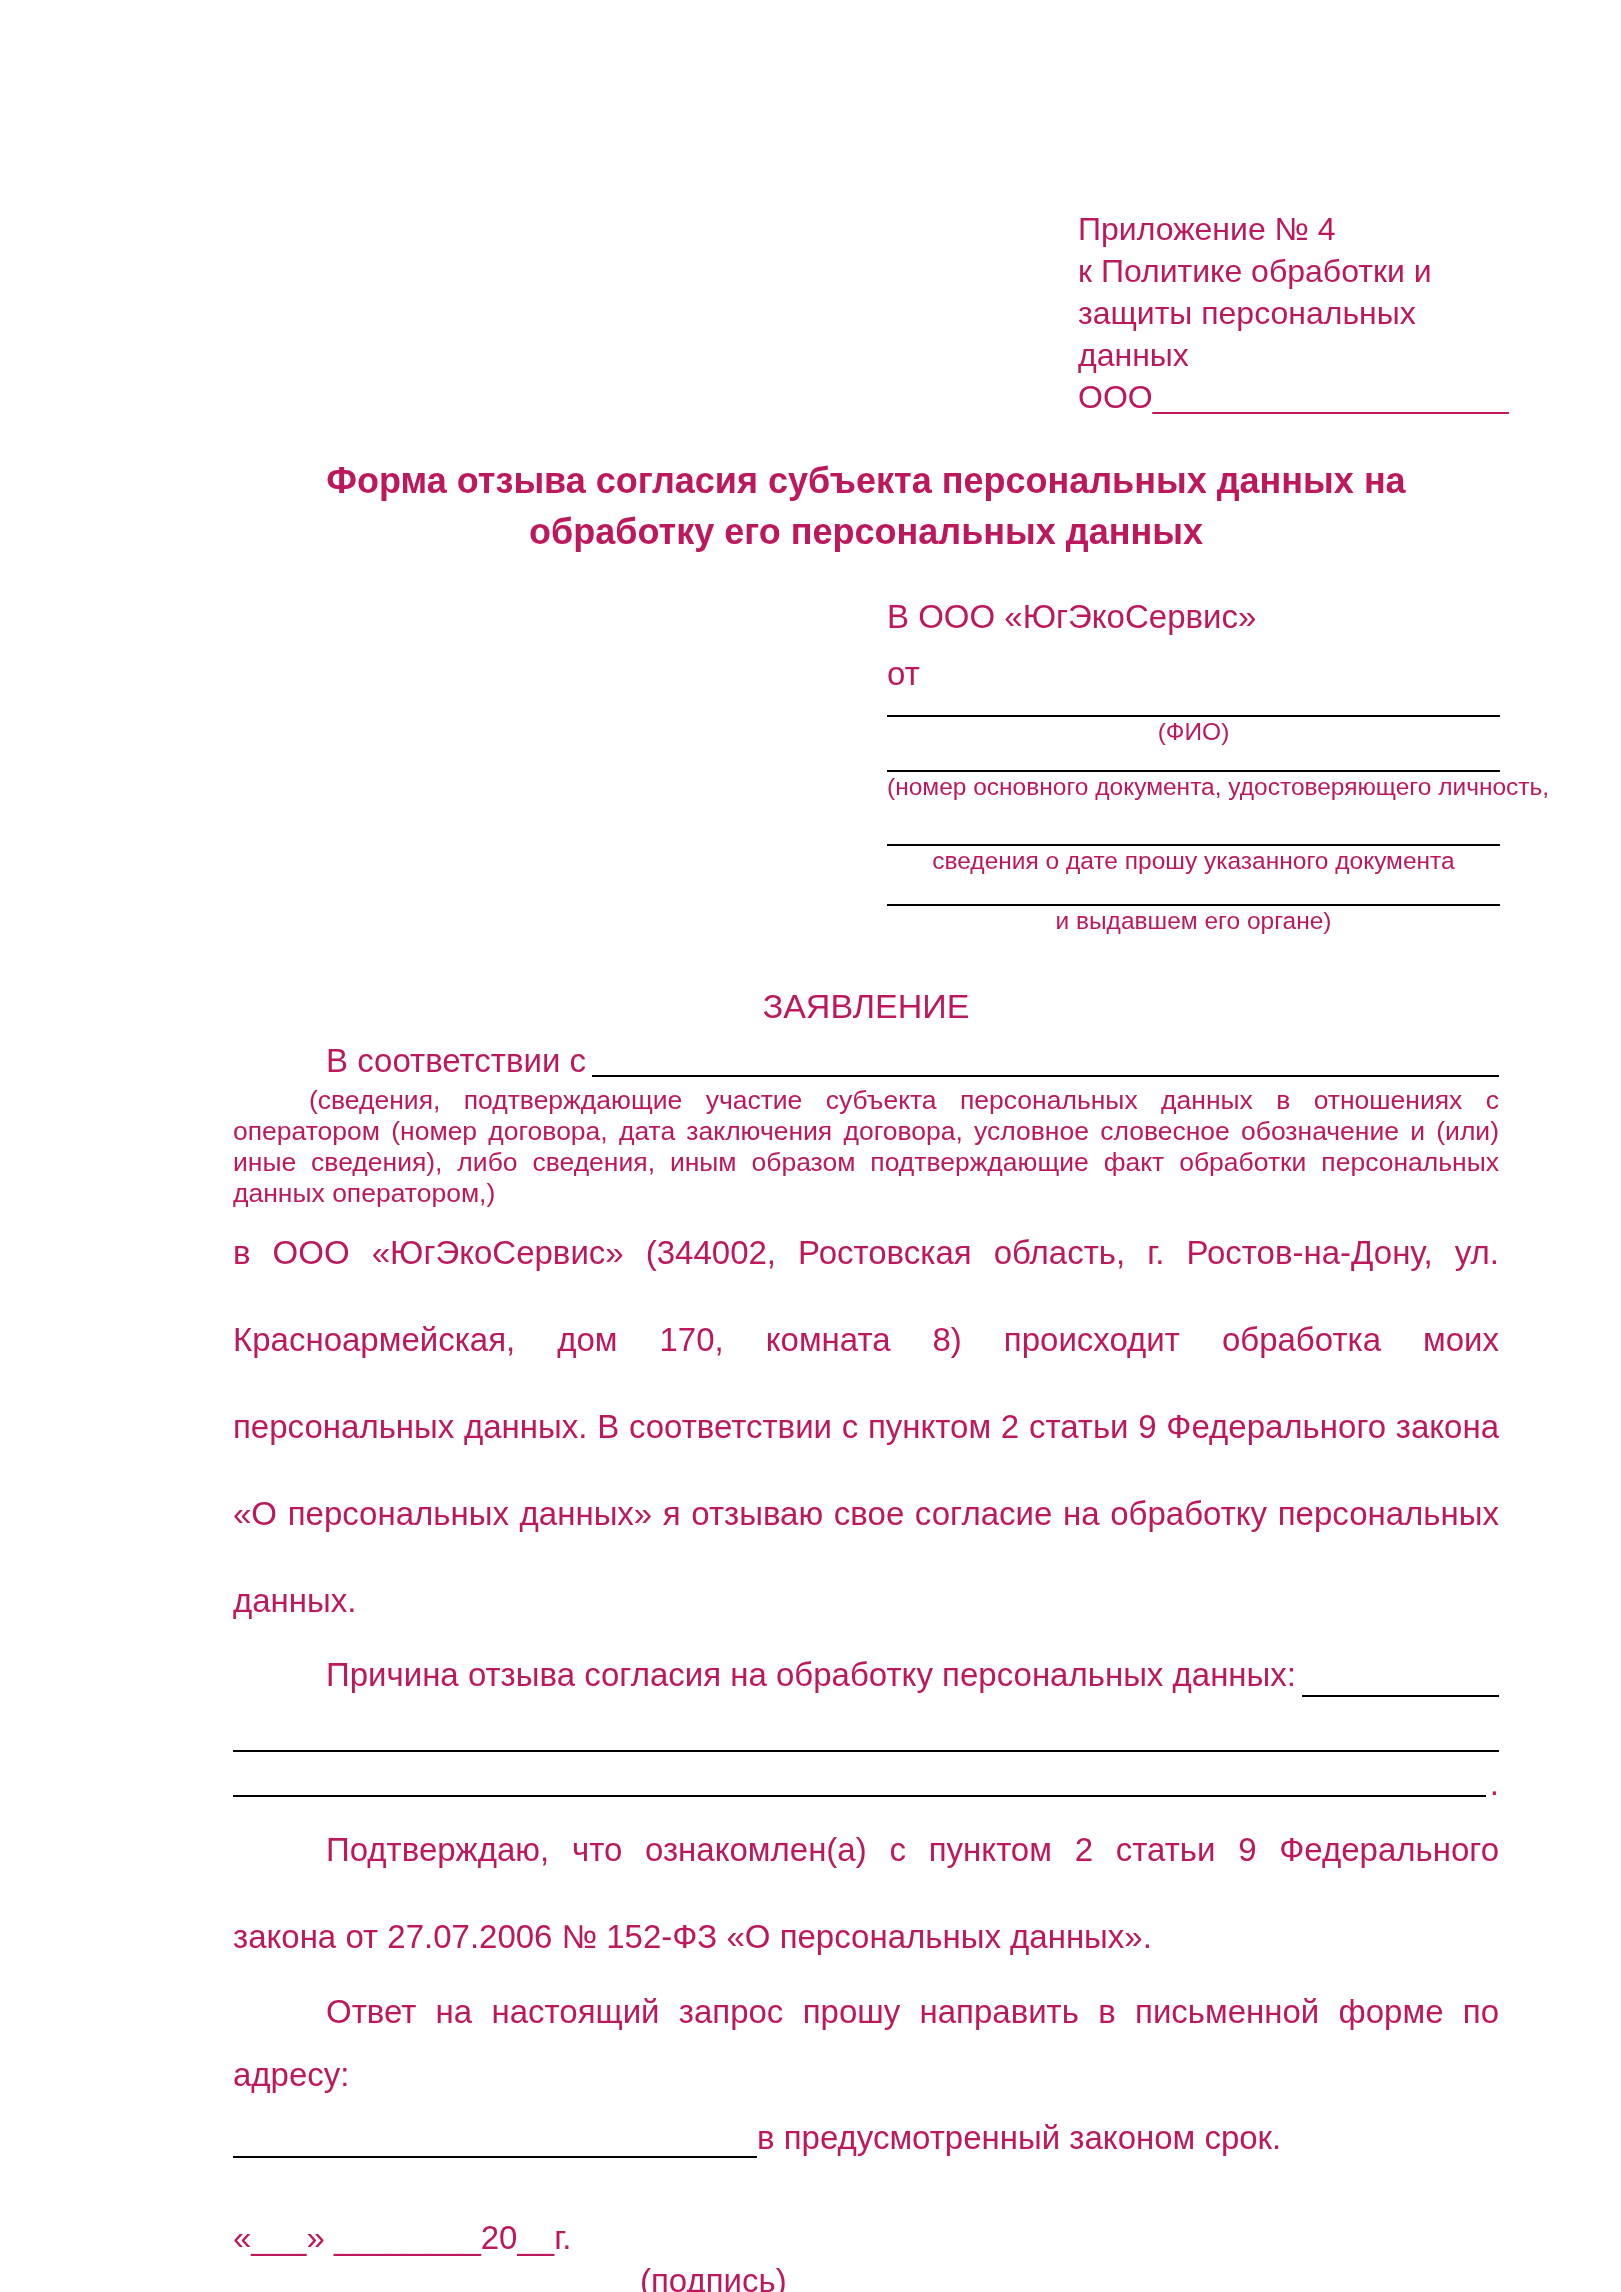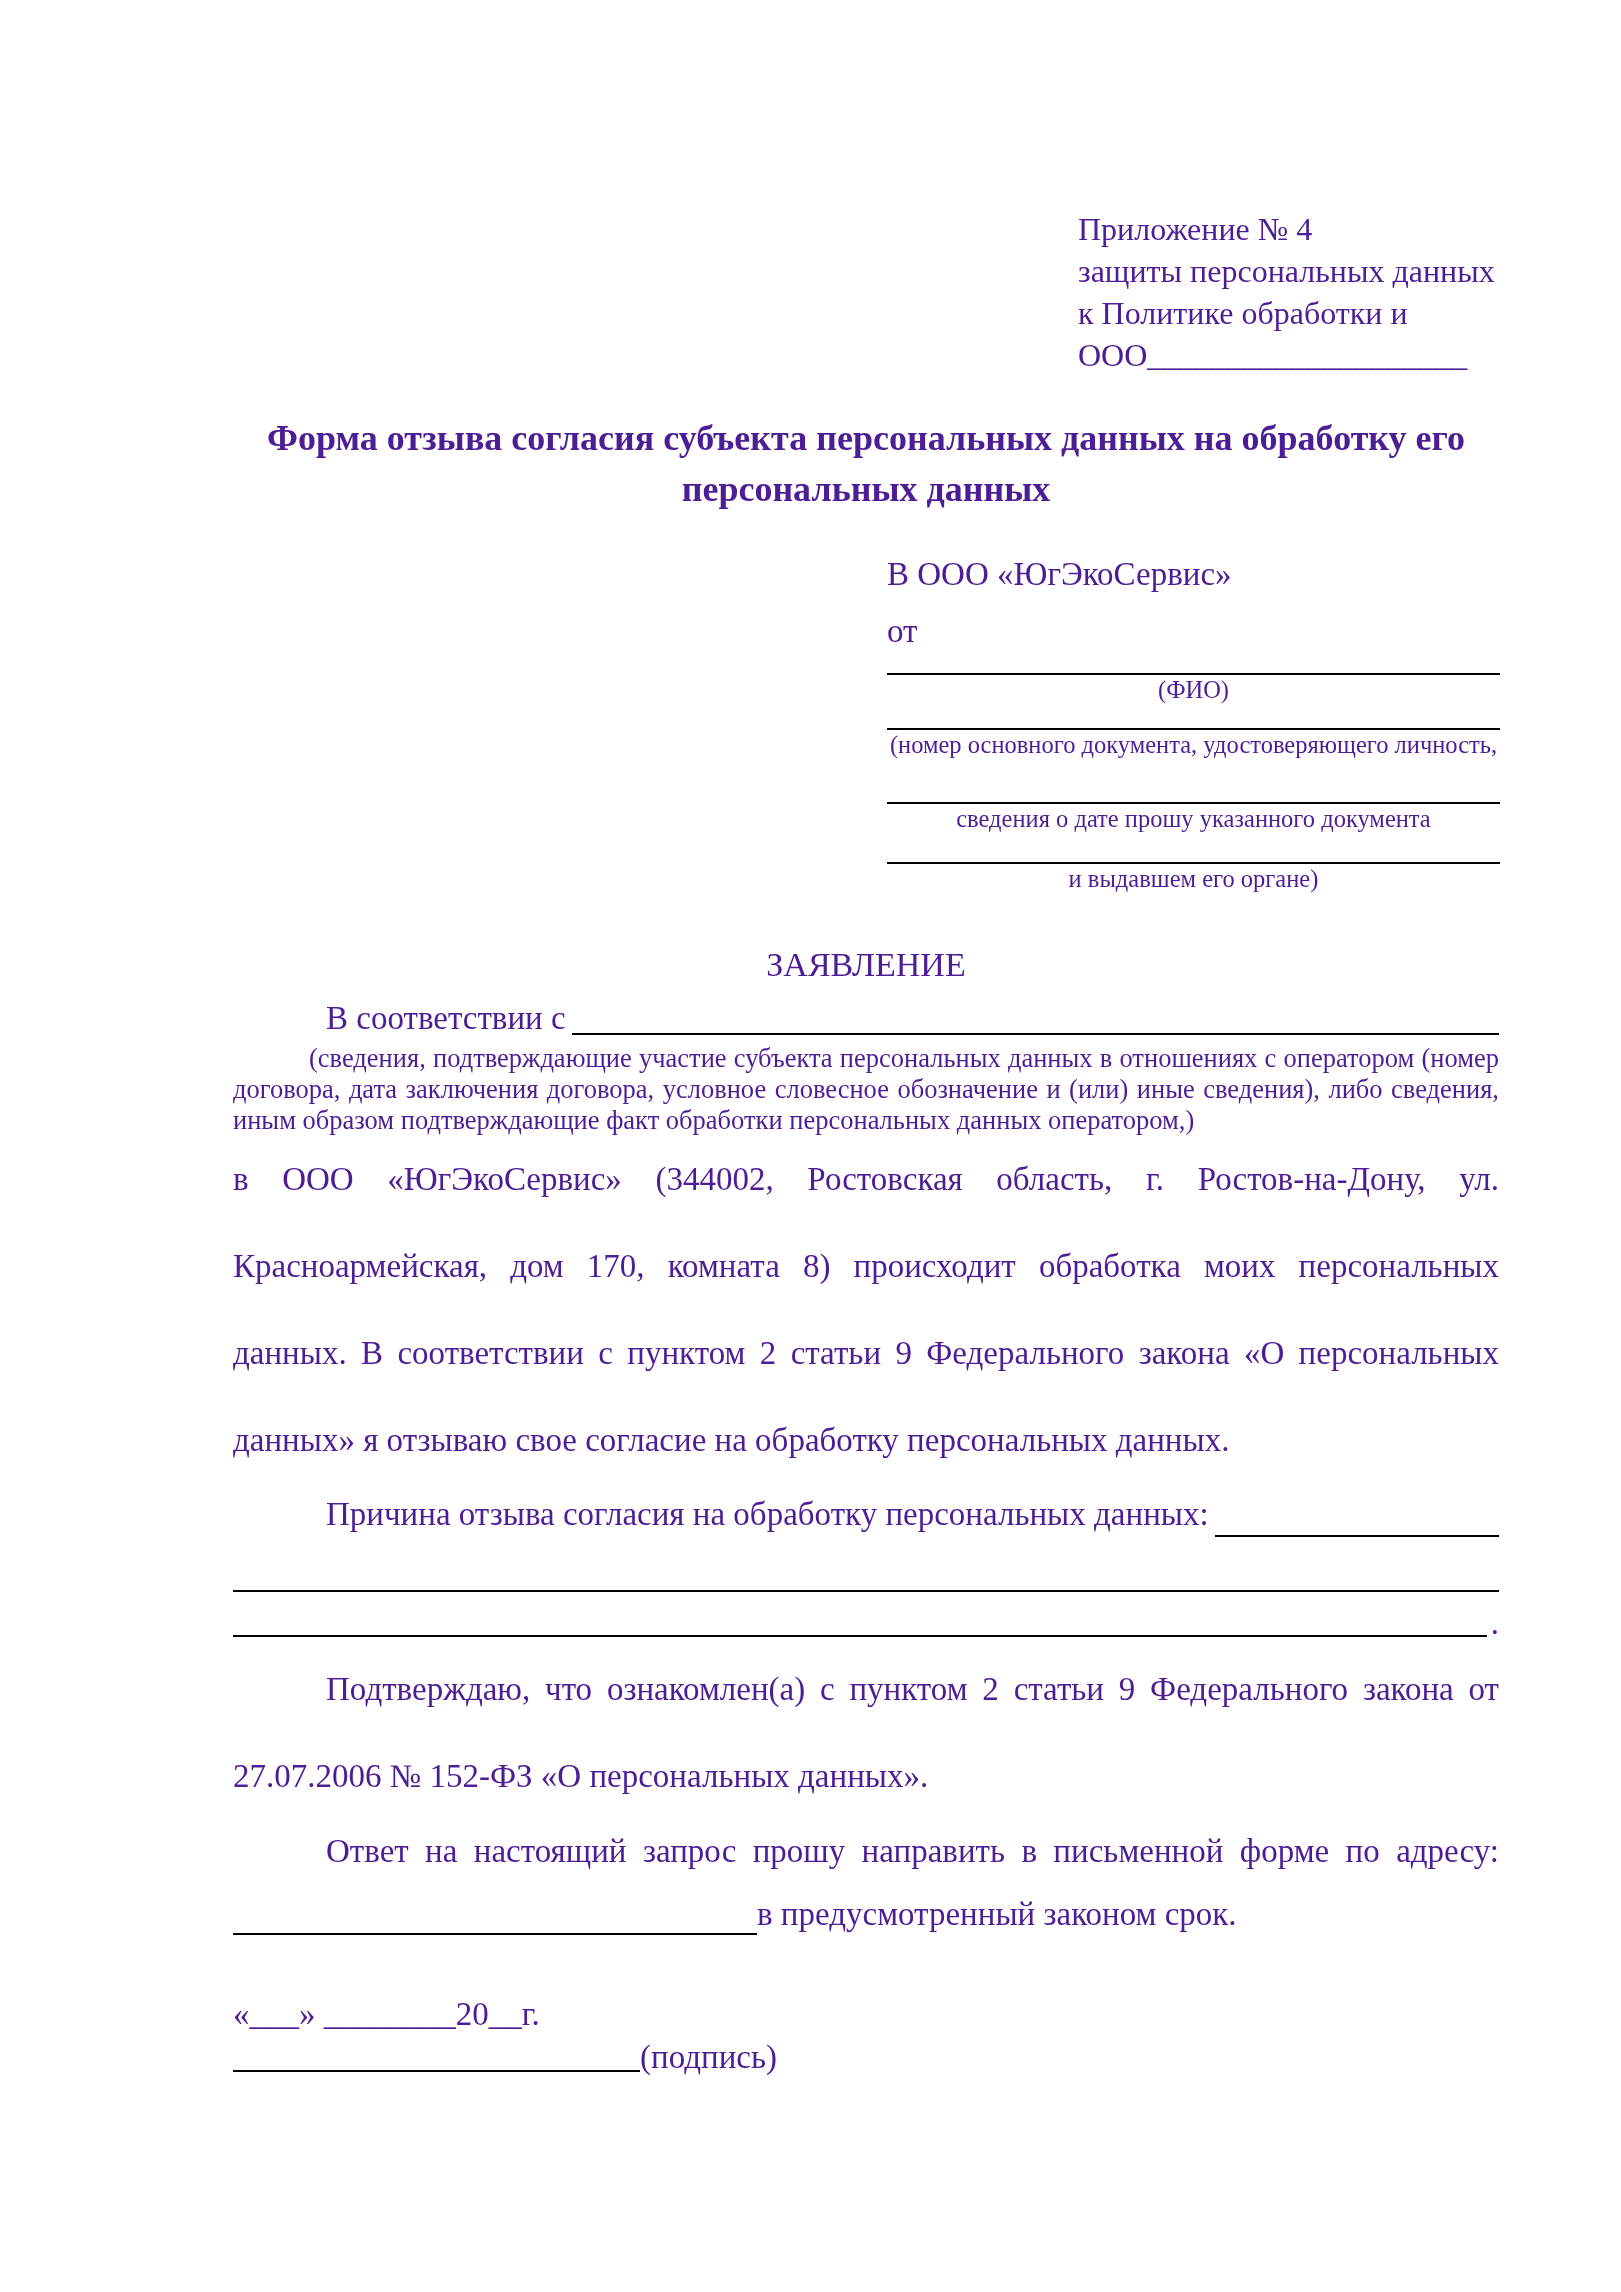--- a/index.html
+++ b/index.html
@@ -1,24 +1,24 @@
 <!DOCTYPE html>
 <html><head>
 <meta charset="utf-8">
 <style>
   html, body { margin: 0; padding: 0; background: #ffffff; }
   .page {
     position: relative;
     width: 1621px;
     height: 2293px;
     background: #ffffff;
-    color: #4c1d95;
+    color: #be185d;
     box-sizing: border-box;
     padding: 208px 122px 0 233px;
-    font-family: Liberation Serif, serif;
+    font-family: Liberation Sans, sans-serif;
     font-size: 33px;
     overflow: hidden;
   }
 
   
   .annex { width: 421px; margin-left: auto; font-size: 32px; line-height: 42px; }
 
   
   .title {
     max-width: 1215px;
@@ -103,22 +103,22 @@
     margin-bottom: 7.8px;
   }
 </style>
 </head>
 <body>
 
 <div class="page">
 
   <div class="annex">
     <div>Приложение № 4</div>
+    <div>к Политике обработки и</div>
     <div>защиты персональных данных</div>
-    <div>к Политике обработки и</div>
     <div>ООО____________________</div>
   </div>
 
   <div class="title">Форма отзыва согласия субъекта персональных данных на обработку его персональных данных</div>
 
   <div class="recipient">
     <div class="r-to">В ООО «ЮгЭкоСервис»</div>
     <div class="r-from">от</div>
     <div class="blank b-fio"></div>
     <div class="caption">(ФИО)</div>

